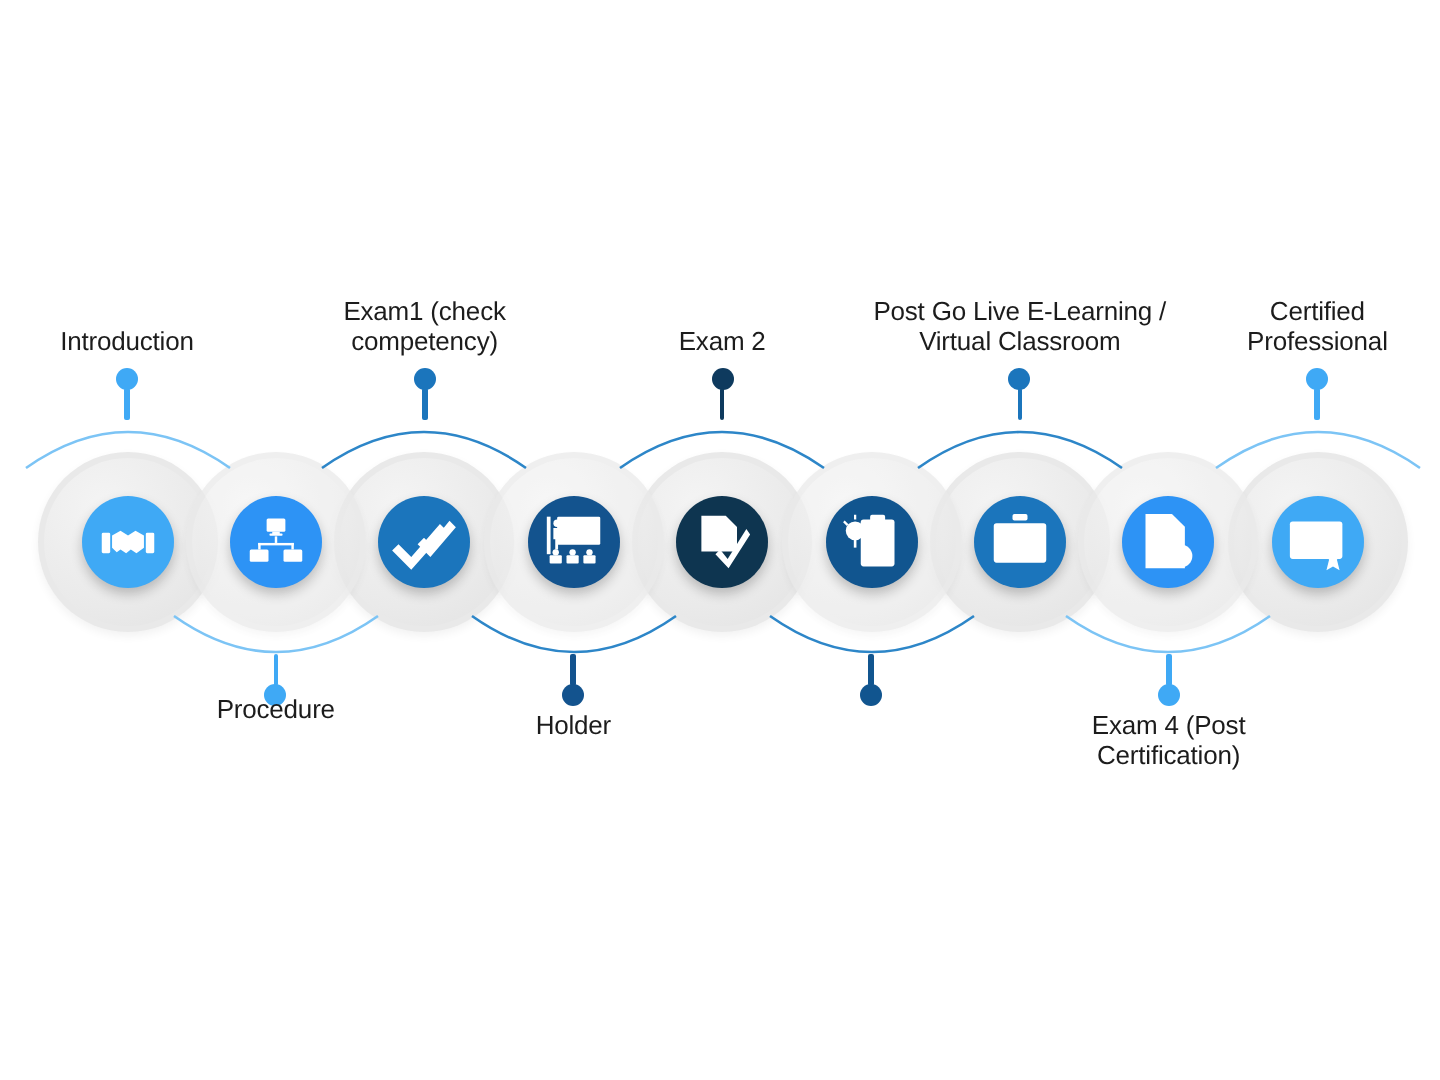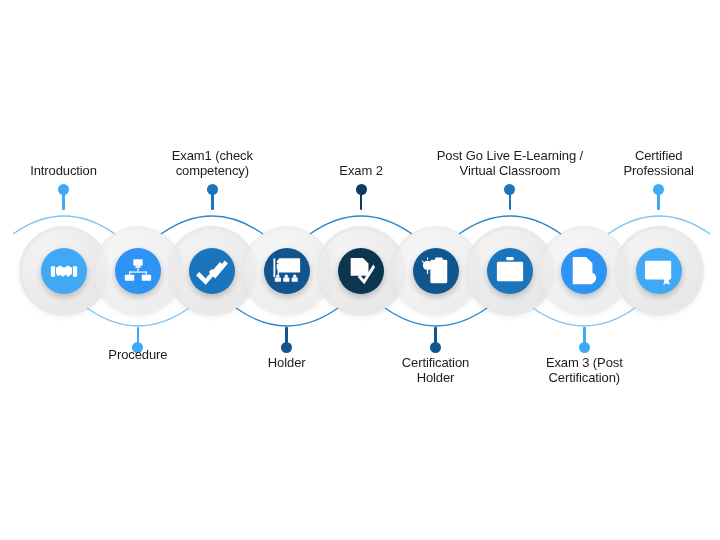--- a/index.html
+++ b/index.html
@@ -255,39 +255,37 @@
       <div class="stem" style="background: rgb(14, 58, 94); height: 16px;"></div>
     </div>
     <div class="label top" style="left: 271.1px; width: 180px; z-index: 5; top: 163.5px; height: 14.5px; display: flex; align-items: flex-end; justify-content: center;"><span style="width: 100%; text-align: center;">Exam 2</span></div>
     <svg width="106" height="34" class="arc" style="left: 382.5px; top: 306px; z-index: 2;">
       <path d="M2 2 Q 53 38 104 2" fill="none" stroke="#2D86C8" stroke-width="1.3"></path>
     </svg>
     <div class="pin down" style="left: 429.5px; z-index: 4; top: 327px;">
       <div class="stem" style="background: rgb(17, 85, 143); height: 16px;"></div>
       <div class="dot" style="background: rgb(17, 85, 143);"></div>
     </div>
-    <div class="label bottom" style="left: 345.5px; width: 180px; z-index: 5; top: 356px;"><span style="display: block;">Certification
-Holder</span></div>
     <svg width="106" height="34" class="arc" style="left: 456.9px; top: 202px; z-index: 2;">
       <path d="M2 32 Q 53 -4 104 32" fill="none" stroke="#2D86C8" stroke-width="1.3"></path>
     </svg>
     <div class="pin up" style="left: 503.9px; z-index: 4; top: 184px;">
       <div class="dot" style="background: rgb(27, 117, 188);"></div>
       <div class="stem" style="background: rgb(27, 117, 188); height: 16px;"></div>
     </div>
     <div class="label top" style="left: 419.9px; width: 180px; z-index: 5; top: 149px; height: 29px; display: flex; align-items: flex-end; justify-content: center;"><span style="width: 100%;">Post Go Live E-Learning /
 Virtual Classroom</span></div>
     <svg width="106" height="34" class="arc" style="left: 531.3px; top: 306px; z-index: 2;">
       <path d="M2 2 Q 53 38 104 2" fill="none" stroke="#7CC4F5" stroke-width="1.3"></path>
     </svg>
     <div class="pin down" style="left: 578.3px; z-index: 4; top: 327px;">
       <div class="stem" style="background: rgb(63, 169, 245); height: 16px;"></div>
       <div class="dot" style="background: rgb(63, 169, 245);"></div>
     </div>
-    <div class="label bottom" style="left: 494.3px; width: 180px; z-index: 5; top: 356px;"><span style="display: block;">Exam 3 (Post
+    <div class="label bottom" style="left: 494.3px; width: 180px; z-index: 5; top: 356px;"><span style="display: block;">Exam 4 (Post
 Certification)</span></div>
     <svg width="106" height="34" class="arc" style="left: 605.7px; top: 202px; z-index: 2;">
       <path d="M2 32 Q 53 -4 104 32" fill="none" stroke="#7CC4F5" stroke-width="1.3"></path>
     </svg>
     <div class="pin up" style="left: 652.7px; z-index: 4; top: 184px;">
       <div class="dot" style="background: rgb(63, 169, 245);"></div>
       <div class="stem" style="background: rgb(63, 169, 245); height: 16px;"></div>
     </div>
     <div class="label top" style="left: 568.7px; width: 180px; z-index: 5; top: 149px; height: 29px; display: flex; align-items: flex-end; justify-content: center;"><span style="width: 100%;">Certified
 Professional</span></div>

